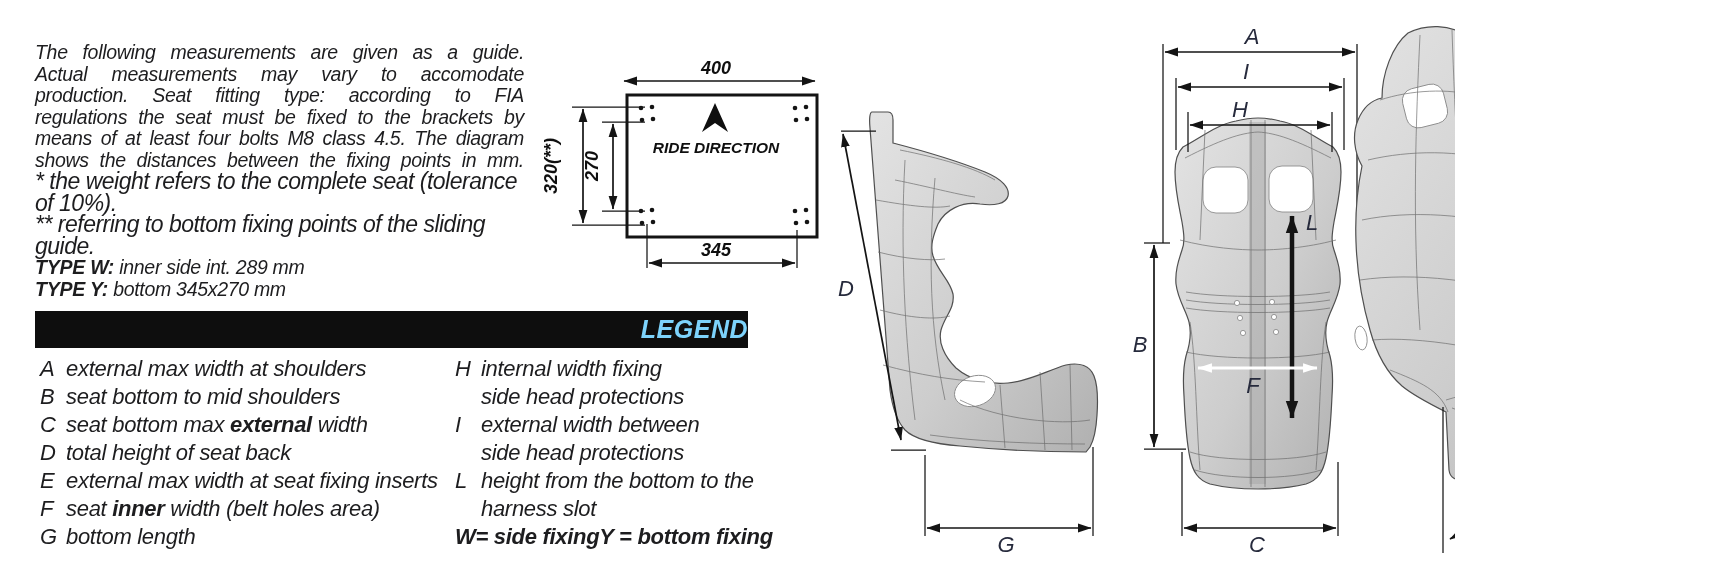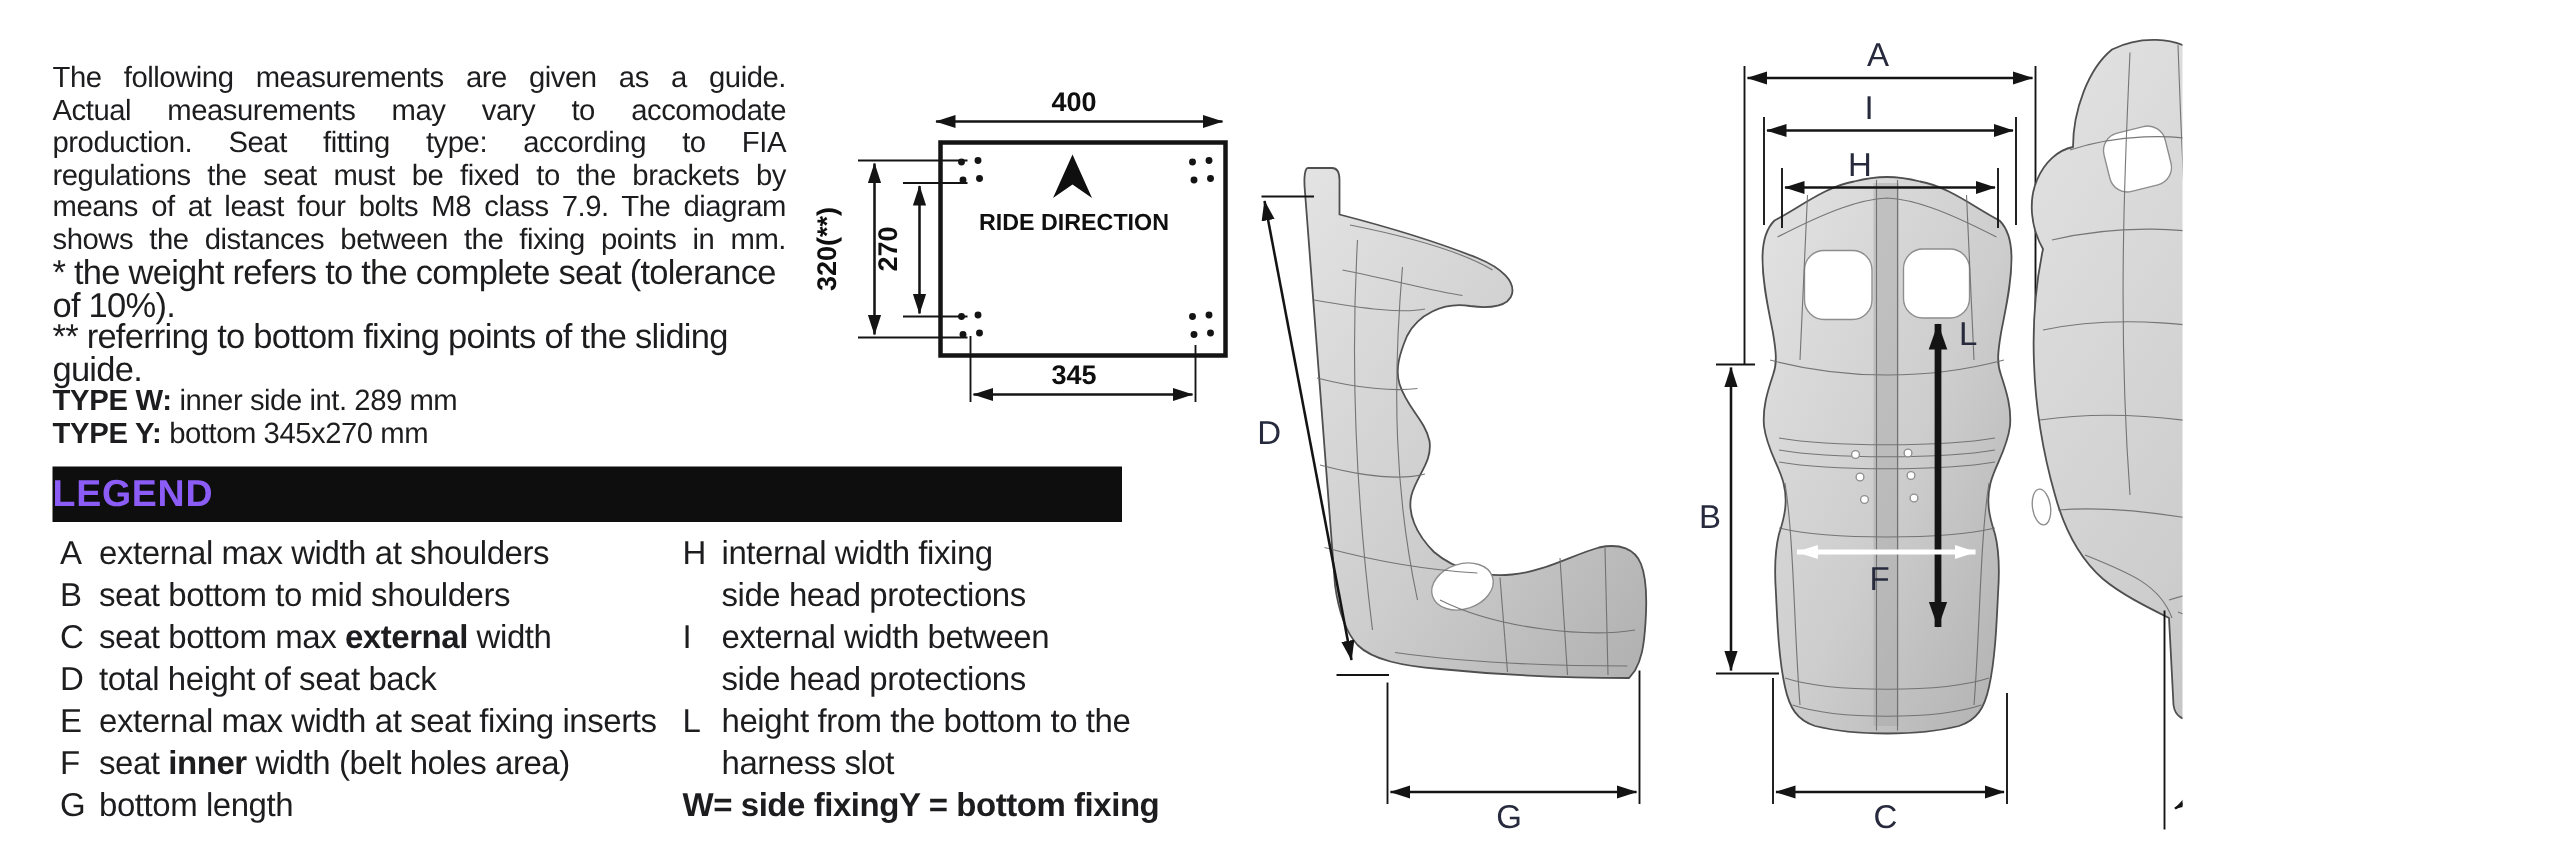--- a/index.html
+++ b/index.html
@@ -1,28 +1,28 @@
 <!DOCTYPE html>
 <html><head>
 <meta charset="utf-8">
 <style>
   html,body{margin:0;padding:0;background:#fff;}
   .canvas{
     position:relative;width:1455px;height:573px;background:#ffffff;
-    font-family:"Liberation Sans",sans-serif;color:#1d1d1f;overflow:hidden;
+    font-family:"Liberation Sans",sans-serif;color:#1d1d1f;overflow:hidden;font-style:italic;
   }
   
   .intro{position:absolute;left:35px;top:42px;width:489px;font-size:19.5px;line-height:21.5px;letter-spacing:-0.3px;}
   .intro .jline{text-align:justify;text-align-last:justify;white-space:normal;}
   .intro .note{font-size:23px;letter-spacing:-0.5px;}
   .intro .typeline b{letter-spacing:-0.2px;}
   
   .legend-bar{
     position:absolute;left:35px;top:311px;width:713px;height:37px;background:#0e0e0e;
-    color:#8b5cf6;display:flex;align-items:center;justify-content:flex-start;
+    color:#7dd3fc;display:flex;align-items:center;justify-content:flex-end;
     font-weight:bold;font-size:25px;letter-spacing:0.5px;
   }
   .legend-col{position:absolute;top:355px;font-size:22px;line-height:28px;letter-spacing:-0.3px;}
   .legend-left{left:40px;width:410px;}
   .legend-right{left:455px;width:340px;}
   .lrow{white-space:nowrap;}
   .lletter{display:inline-block;width:26px;}
   .lwrap{padding-left:26px;}
   .fixtypes{font-weight:bold;white-space:nowrap;}
   .fixtypes .fy{}
@@ -41,21 +41,21 @@
 </head>
 <body>
 
 <div class="canvas">
 
   <div class="intro">
     <div class="jline">The following measurements are given as a guide.</div>
     <div class="jline">Actual measurements may vary to accomodate</div>
     <div class="jline">production. Seat fitting type: according to FIA</div>
     <div class="jline">regulations the seat must be fixed to the brackets by</div>
-    <div class="jline">means of at least four bolts M8 class 7.9. The diagram</div>
+    <div class="jline">means of at least four bolts M8 class 4.5. The diagram</div>
     <div class="jline">shows the distances between the fixing points in mm.</div>
     <div class="note">* the weight refers to the complete seat (tolerance of 10%).</div>
     <div class="note">** referring to bottom fixing points of the sliding guide.</div>
     <div class="typeline"><b>TYPE W:</b><span> inner side int. 289 mm</span></div>
     <div class="typeline"><b>TYPE Y:</b><span> bottom 345x270 mm</span></div>
   </div>
 
   <div class="legend-bar">
     <span>LEGEND</span>
   </div>

